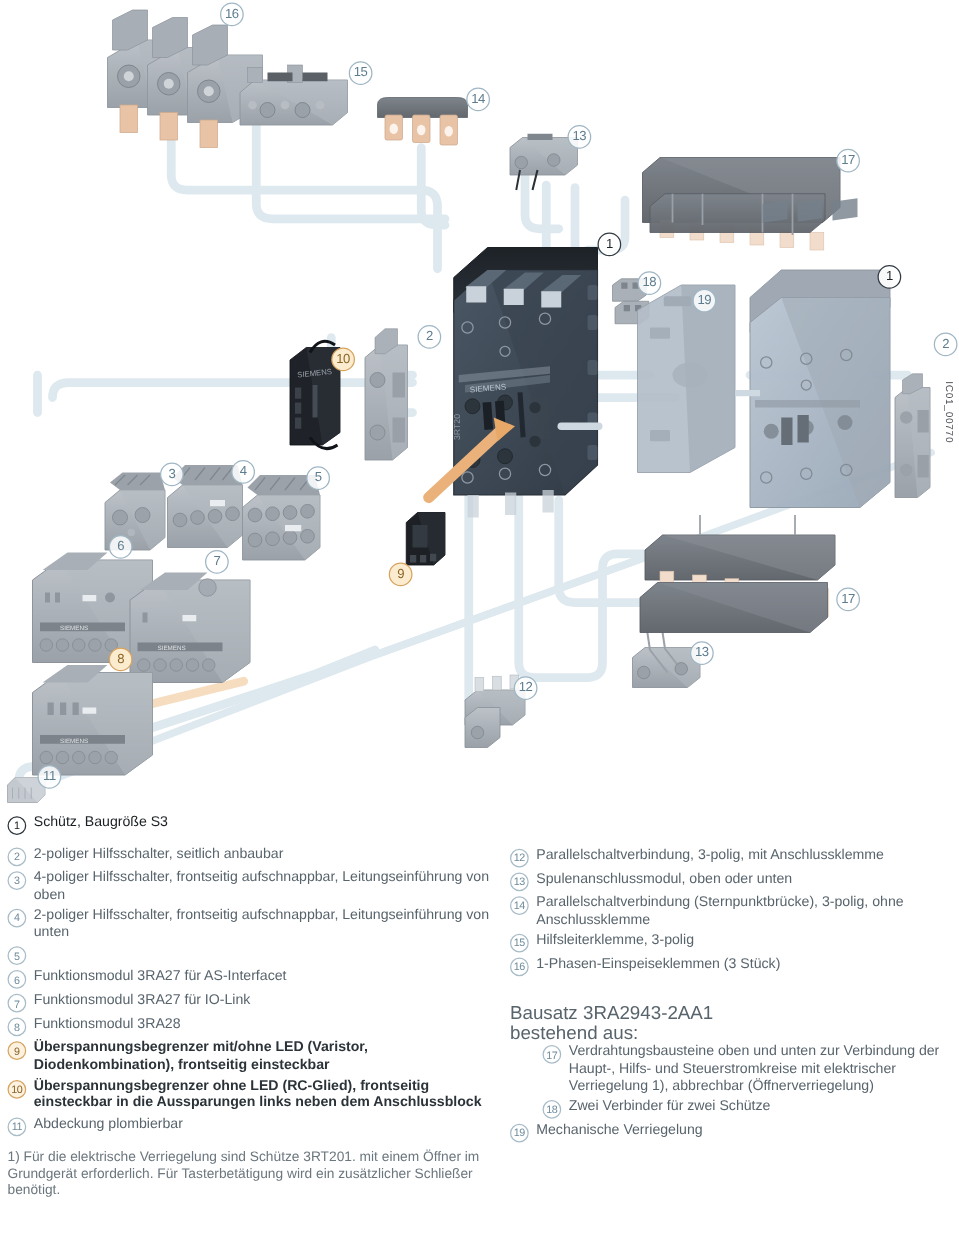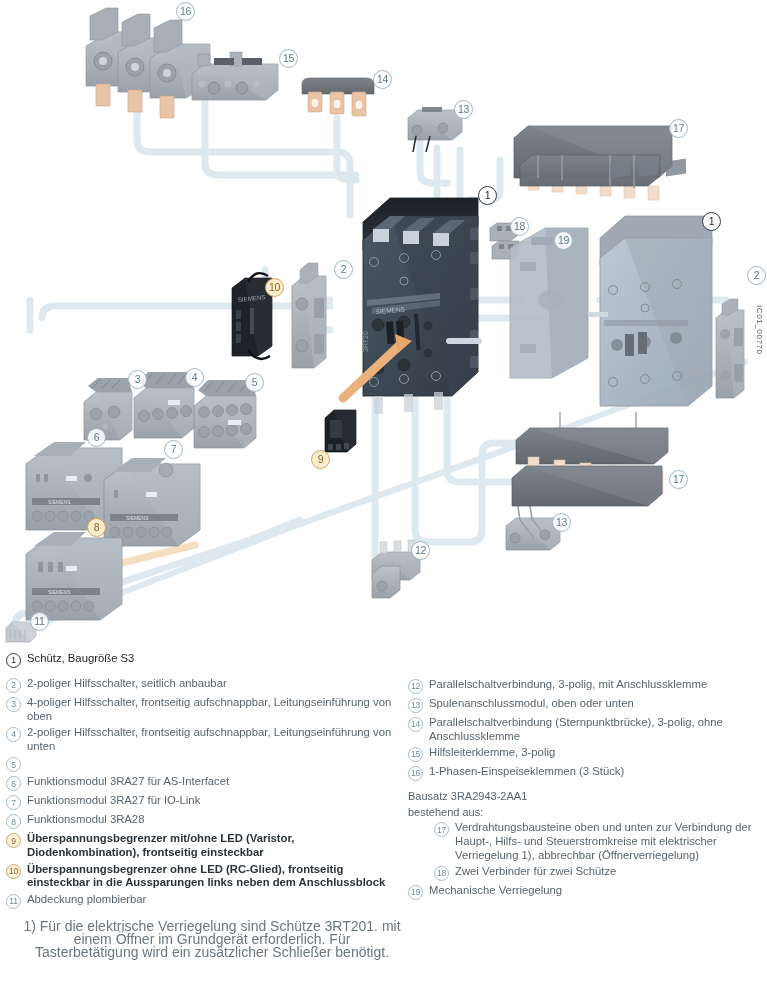--- a/index.html
+++ b/index.html
@@ -91,34 +91,33 @@
     font-size: 11.3px;
     line-height: 13.6px;
     color: #58646c;
   }
   .ltext.dark { color: #1a1f23; font-weight: normal; }
   .ltext.strong { color: #2b3338; font-weight: bold; }
 
   .headrow { margin-bottom: 9px; }
 
   .plain {
-    font-size: 11px;
+    font-size: 15px;
     line-height: 13.6px;
     color: #58646c;
-    margin: 9px 0 2px 0;
+    margin: 23px 0 2px 0;
   }
   .indent { margin-left: 26px; }
 
   .footnote {
     position: absolute;
-    left: 22px; top: 268px; width: 380px;
-    font-size: 14px;
+    left: 6px; top: 268px; width: 380px;
+    font-size: 11px;
     line-height: 13.2px;
     color: #6b767d;
-    text-align: center;
   }
 
   .keybox { position: absolute; left: 412px; top: 292px; }
   .keyrow { display: flex; align-items: center; margin-bottom: 5px; }
   .keydot {
     width: 14px; height: 14px; border-radius: 50%;
     margin-right: 8px; flex: 0 0 auto;
   }
   .keydot.orange { background: #fbdfba; border: 1px solid #d7a35f; }
   .keydot.blue   { background: #c6d8e2; border: 1px solid #93aebd; }

